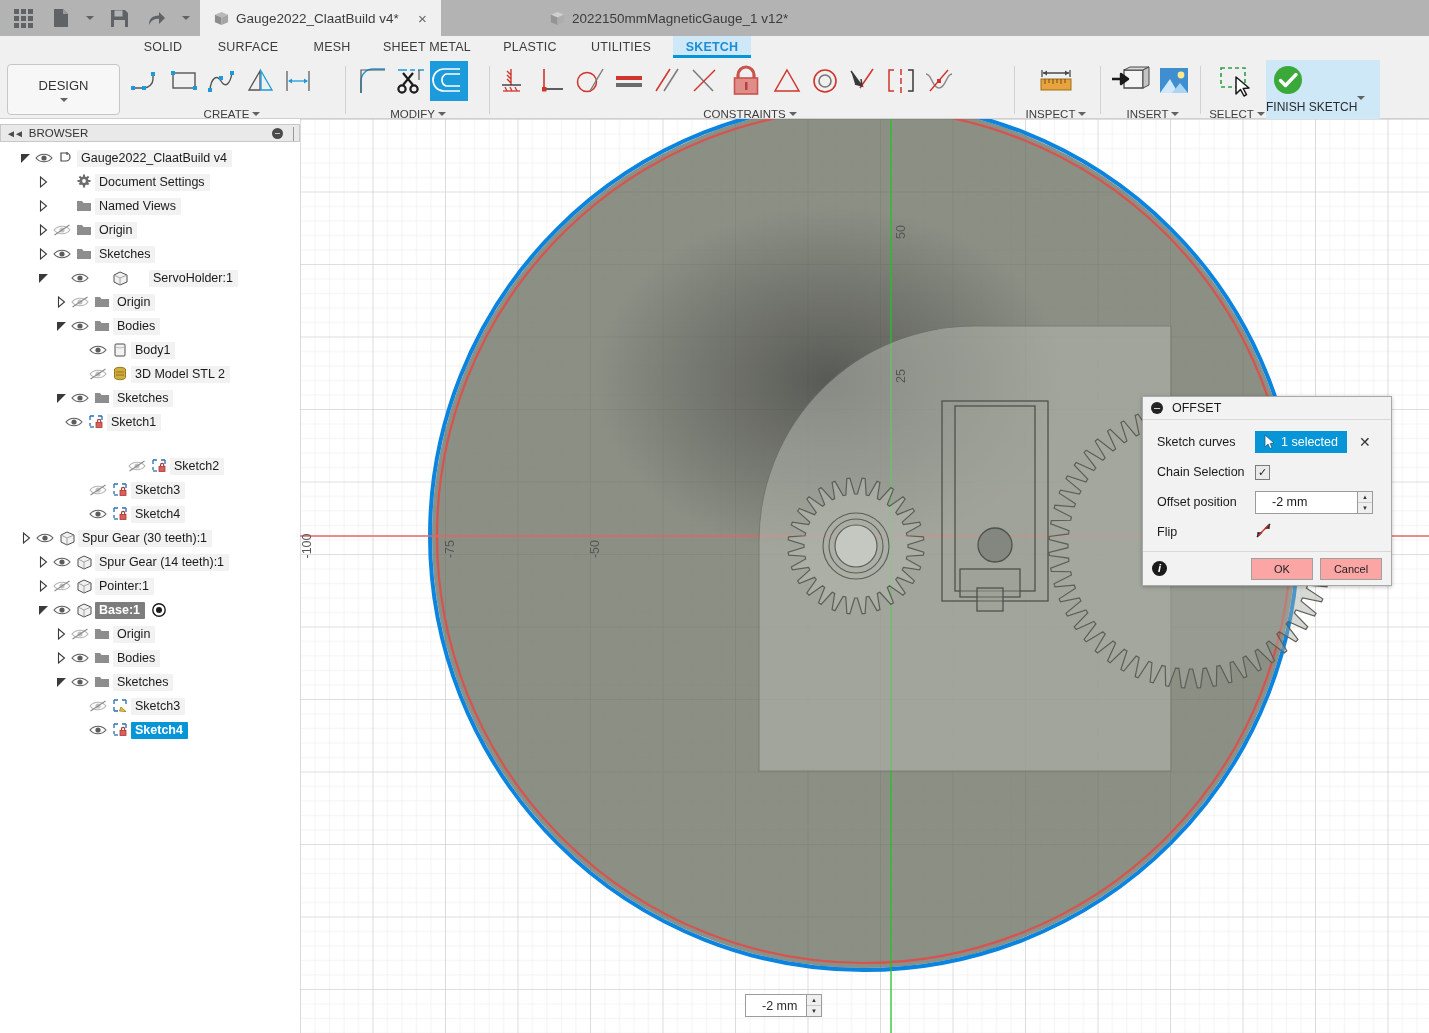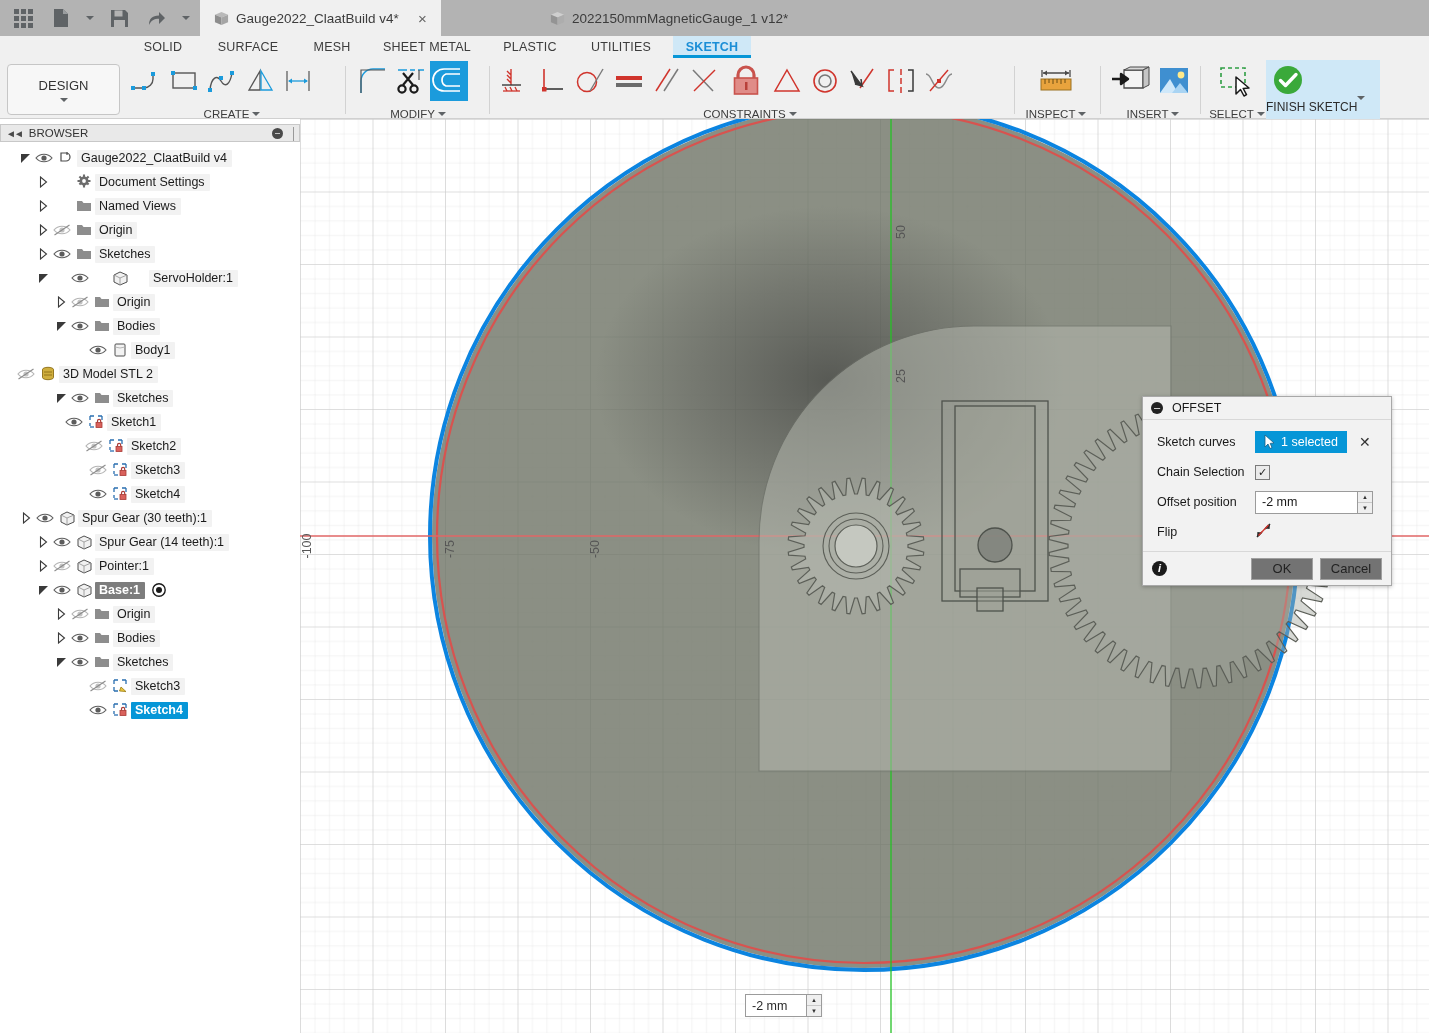--- a/index.html
+++ b/index.html
@@ -129,35 +129,35 @@
     background:#0696d7; color:#fff; height:22px; min-width:90px;
     display:flex; align-items:center; gap:6px; padding:0 9px; font-size:12.5px; cursor:pointer;
   }
   .xbtn{ margin-left:12px; font-size:14px; color:#333; cursor:pointer;}
   .chk{
     width:15px;height:15px;border:1px solid #7a7a7a;background:#eaeaea;
     display:flex;align-items:center;justify-content:center;font-size:11px;color:#222;cursor:pointer;
   }
   .numfield{
     width:103px; height:23px; background:#fff; border:1px solid #9b9b9b;
-    display:flex; align-items:center; padding-left:6px; font-size:12.5px; cursor:text;
+    display:flex; align-items:center; padding-left:16px; font-size:12.5px; cursor:text;
   }
   .spin{ width:15px; height:23px; border:1px solid #9b9b9b; border-left:none;
          background:#efefef; display:flex; flex-direction:column; cursor:pointer;}
   .spin i{ flex:1; display:flex; align-items:center; justify-content:center; font-size:6px; color:#333;}
   .spin i:first-child{ border-bottom:1px solid #c9c9c9; }
   .dlg-foot{
     height:34px; border-top:1px solid #d8d8d8; display:flex; align-items:center;
     padding:0 9px; background:#f2f2f2;
   }
   .infoico{ width:15px;height:15px;border-radius:50%;background:#1a1a1a;color:#fff;
             font-size:11px;font-weight:bold;line-height:14px;text-align:center; font-style:italic;}
   .dbtn{
     margin-left:auto; width:62px; height:22px; border:1px solid #a0a0a0;
-    background:#737373; font-size:13px; color:#222; cursor:pointer;
+    background:#fca5a5; font-size:11px; color:#222; cursor:pointer;
     display:flex;align-items:center;justify-content:center;
   }
   .dbtn+.dbtn{ margin-left:7px; }
 
   
   .valbox{
     position:absolute; left:745px; top:994px; display:flex; align-items:center;
   }
   .valbox .numfield{ width:62px; }
 </style>
@@ -765,21 +765,21 @@
           </svg>
         </span>
         <span class="nodeico">
           <svg width="16" height="16" viewBox="0 0 16 16">
             <rect x="3" y="2" width="10" height="12" rx="1" fill="#f3f3f3" stroke="#4f4f4f" stroke-width="1"></rect>
             <path d="M3 5 q5 2 10 0" fill="none" stroke="#b0b0b0" stroke-width="0.9"></path>
           </svg>
         </span>
         <span class="lbl">Body1</span>
       </div>
-      <div class="trow" style="">
+      <div class="trow" style="padding-left: 72px;">
         <span class="arrow"></span>
         <span class="eye">
           <svg width="18" height="14" viewBox="0 0 18 14">
             <path d="M1 7 C5 2 13 2 17 7 C13 12 5 12 1 7 Z" fill="none" stroke="#b4b4b4" stroke-width="1.2"></path>
             <circle cx="9" cy="7" r="2.6" fill="#c3c3c3"></circle>
             <path d="M1.5 12 L16.5 2" stroke="#8c8c8c" stroke-width="1.2"></path>
           </svg>
         </span>
         <span class="nodeico">
           <svg width="16" height="16" viewBox="0 0 16 16">
@@ -820,21 +820,21 @@
         <span class="nodeico">
           <svg width="16" height="16" viewBox="0 0 16 16">
             <path d="M2 2 h4 M10 2 h4 M2 2 v4 M14 2 v4 M2 12 v-3" fill="none" stroke="#2a6fb0" stroke-width="1.3"></path>
             <path d="M2 13 h4" stroke="#2a6fb0" stroke-width="1.3"></path>
             <rect x="8" y="8.5" width="6" height="5" fill="#d9615c" stroke="#a93a35" stroke-width="0.8"></rect>
             <path d="M9.5 8.5 v-1.5 a1.6 1.6 0 0 1 3.2 0 v1.5" fill="none" stroke="#a93a35" stroke-width="1.2"></path>
           </svg>
         </span>
         <span class="lbl">Sketch1</span>
       </div>
-      <div class="trow" style="padding-left: 68px;">
+      <div class="trow" style="padding-left: 111px; margin-top: 20px;">
         <span class="arrow"></span>
         <span class="eye">
           <svg width="18" height="14" viewBox="0 0 18 14">
             <path d="M1 7 C5 2 13 2 17 7 C13 12 5 12 1 7 Z" fill="none" stroke="#b4b4b4" stroke-width="1.2"></path>
             <circle cx="9" cy="7" r="2.6" fill="#c3c3c3"></circle>
             <path d="M1.5 12 L16.5 2" stroke="#8c8c8c" stroke-width="1.2"></path>
           </svg>
         </span>
         <span class="nodeico">
           <svg width="16" height="16" viewBox="0 0 16 16">

